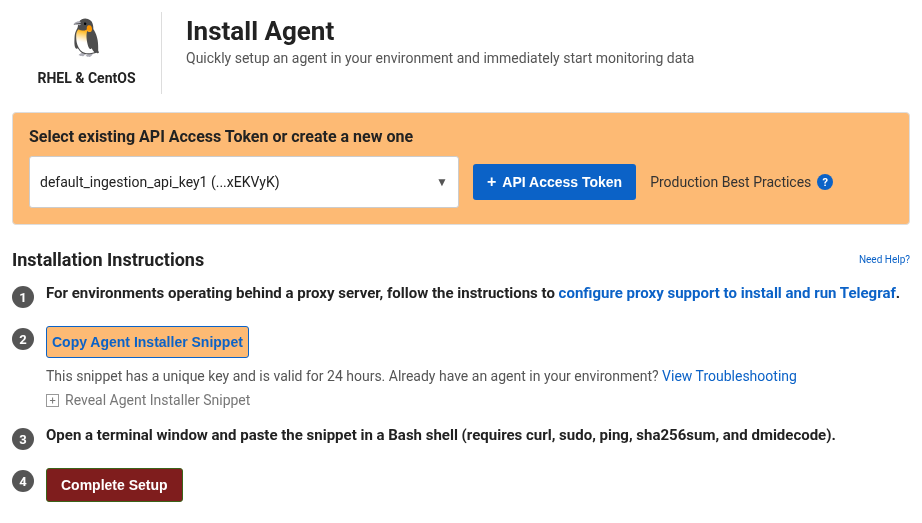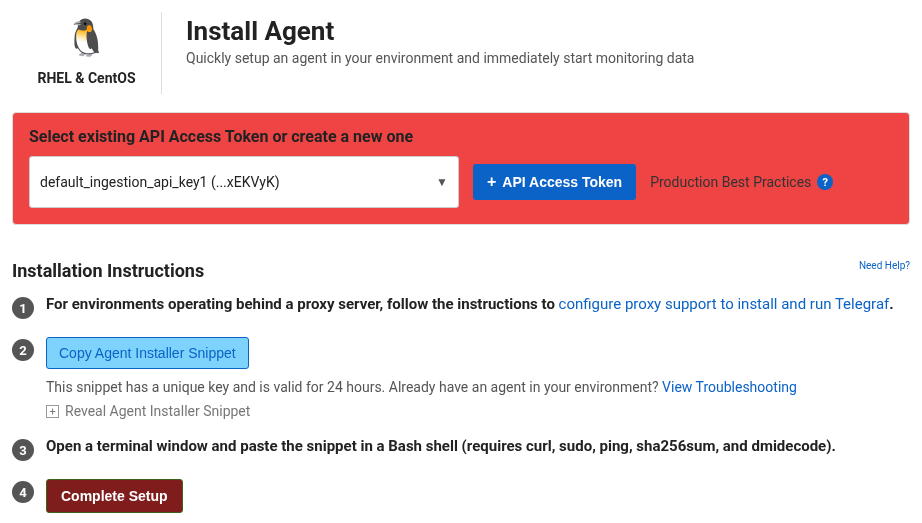--- a/index.html
+++ b/index.html
@@ -23,25 +23,25 @@
       width: 150px;
       padding: 8px 0;
       border-right: 1px solid #ddd;
     }
     .os-icon { font-size: 36px; line-height: 1; }
     .os-label { font-weight: 700; font-size: 14px; margin-top: 14px; }
     .title-block { padding-top: 4px; }
     .title-block h1 { font-size: 26px; font-weight: 700; margin-bottom: 4px; }
     .title-block p { color: #555; font-size: 14px; }
     .token-panel {
-      background: #ef4444;
+      background: #fdba74;
       border: 1px solid #ddd;
       border-radius: 4px;
       padding: 14px 16px 16px 16px;
-      margin-bottom: 35px;
+      margin-bottom: 24px;
     }
     .token-panel-title { font-weight: 700; font-size: 16px; margin-bottom: 10px; }
     .token-row { display: flex; align-items: center; gap: 14px; }
     .token-select {
       flex: 0 0 430px;
       background: #fff;
       border: 1px solid #ccc;
       border-radius: 3px;
       height: 52px;
       display: flex;
@@ -66,37 +66,37 @@
       gap: 6px;
       cursor: pointer;
     }
     .btn-primary .plus { font-size: 16px; font-weight: 700; line-height: 1; }
     .best-practices { display: inline-flex; align-items: center; gap: 6px; font-size: 14px; color: #333; }
     .help-circle {
       display: inline-flex; align-items: center; justify-content: center;
       width: 16px; height: 16px; border-radius: 50%;
       background: #0b62c7; color: #fff; font-size: 11px; font-weight: 700;
     }
-    .instr-header { display: flex; justify-content: space-between; margin-bottom: 14px; }
+    .instr-header { display: flex; justify-content: space-between; align-items: center; margin-bottom: 14px; }
     .instr-header h2 { font-size: 18px; font-weight: 700; }
     .need-help { color: #0b62c7; font-size: 10px; cursor: pointer; }
     .step { display: flex; gap: 12px; margin-bottom: 18px; }
     .step-num {
       flex: 0 0 22px; width: 22px; height: 22px; border-radius: 50%;
       background: #555; color: #fff; font-size: 13px; font-weight: 700;
       display: flex; align-items: center; justify-content: center;
       margin-top: 2px;
     }
     .step-body { flex: 1; font-size: 15px; }
     .step-body .bold { font-weight: 700; }
     .link { color: #0b62c7; cursor: pointer; }
-    .link.bold { font-weight: 400; }
+    .link.bold { font-weight: 700; }
     .btn-outline {
-      background: #7dd3fc; color: #0b62c7; border: 1px solid #0b62c7;
-      border-radius: 3px; padding: 7px 12px; font-size: 14px; cursor: pointer;
+      background: #fdba74; color: #0b62c7; border: 1px solid #0b62c7;
+      border-radius: 3px; padding: 7px 5px; font-size: 14px; cursor: pointer; font-weight: bold;
     }
     .hint { font-size: 14px; color: #555; margin-top: 10px; }
     .reveal { display: inline-flex; align-items: center; gap: 6px; font-size: 14px; color: #777; margin-top: 8px; cursor: pointer; }
     .reveal-icon { border: 1px solid #999; width: 13px; height: 13px; display: inline-flex; align-items: center; justify-content: center; font-size: 11px; line-height: 1; color: #777; }
     .btn-complete {
       background: #7f1d1d; color: #fff; border: 1px solid #3c6319;
       border-radius: 3px; padding: 8px 14px; font-size: 14px; font-weight: 600; cursor: pointer;
     }
   </style>
 </head>

